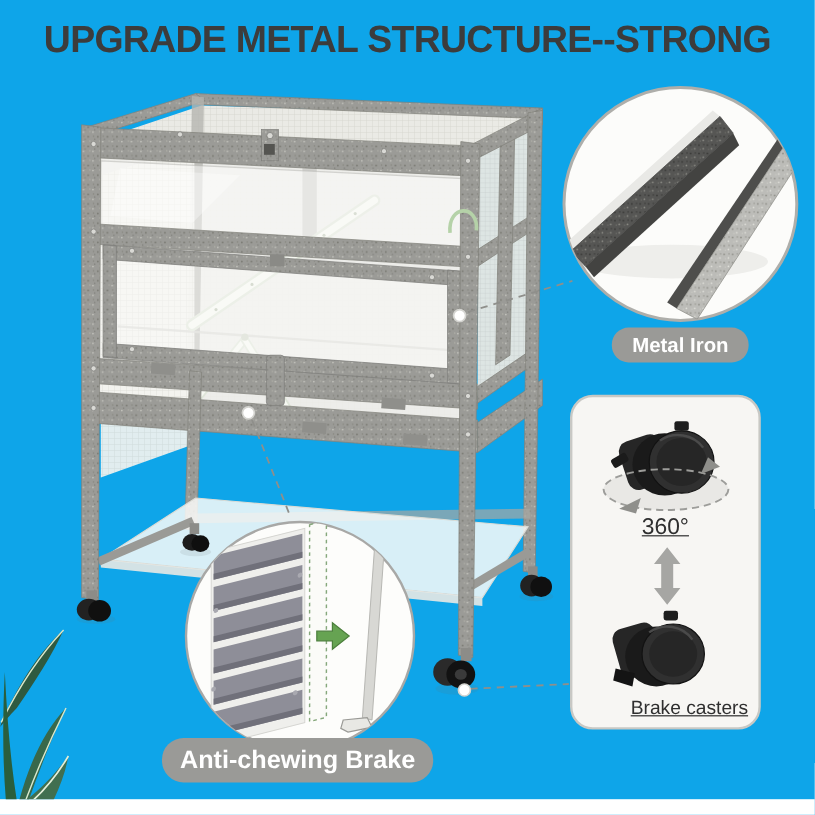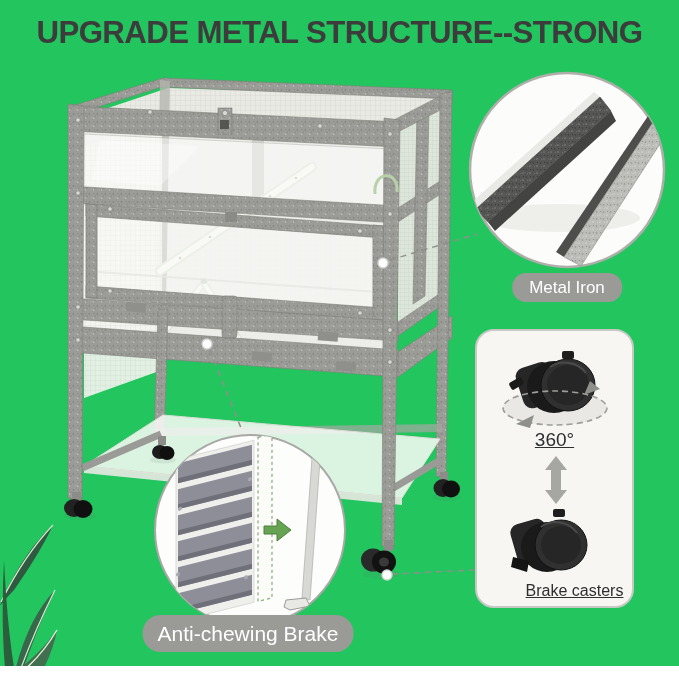--- a/index.html
+++ b/index.html
@@ -1,25 +1,25 @@
 <!DOCTYPE html>
 <html><head>
 <meta charset="utf-8">
 <style>
   html,body{margin:0;padding:0;}
   body{width:679px;height:679px;font-family:"Liberation Sans",sans-serif;}
-  .stage{position:relative;width:679px;height:666px;background:#22c55e;overflow:hidden;}
+  .stage{position:relative;width:679px;height:666px;background:#0ea5e9;overflow:hidden;}
   .stage svg{position:absolute;left:0;top:0;}
   .title{
     position:absolute;top:14px;left:0;width:679px;text-align:center;
     font-size:31.5px;font-weight:700;letter-spacing:-0.6px;color:#3c3c3c;
     white-space:nowrap;transform:scaleX(0.99);
   }
   .pill{
-    position:absolute;background:#9a9a97;color:#ffffff;font-weight:400;
+    position:absolute;background:#9a9a97;color:#ffffff;font-weight:700;
     display:flex;align-items:center;justify-content:center;white-space:nowrap;text-align:center;
   }
   .pill-metal{left:567px;top:273px;height:29px;padding:0 17px;border-radius:14px;
     font-size:17px;transform:translateX(-50%);}
   .pill-chew{left:248px;top:615px;height:37px;padding:0 15px;border-radius:18px;
     font-size:21px;transform:translateX(-50%);}
   .panel-label{position:absolute;left:476px;width:157px;text-align:center;color:#2f2f2f;text-decoration:underline;}
   .label-360{top:429px;font-size:19px;}
   .label-brake{top:582px;font-size:16px;padding-left:20px;}
 </style>

